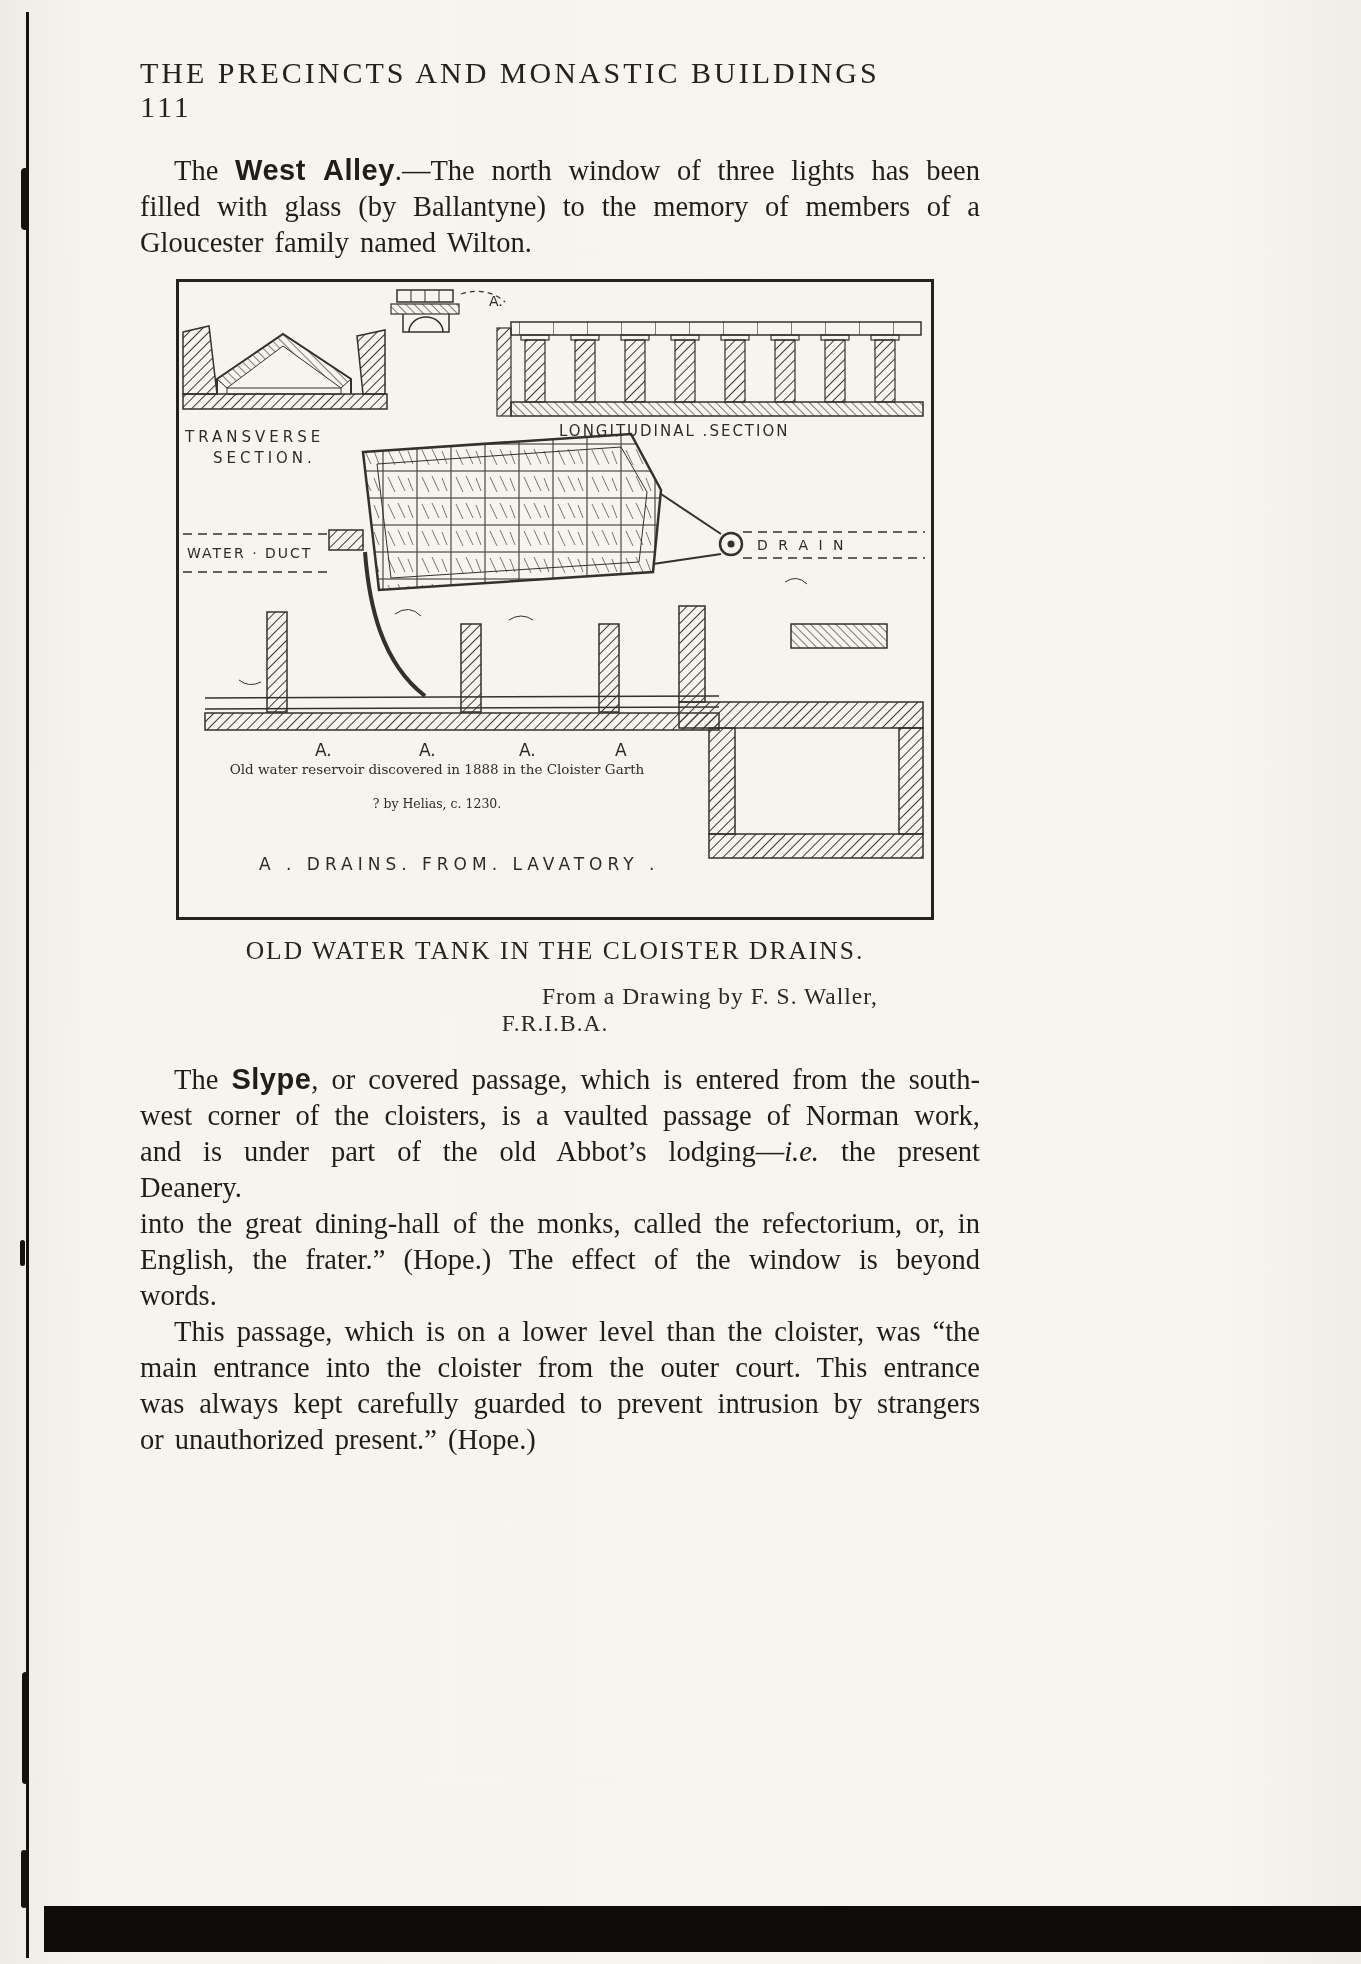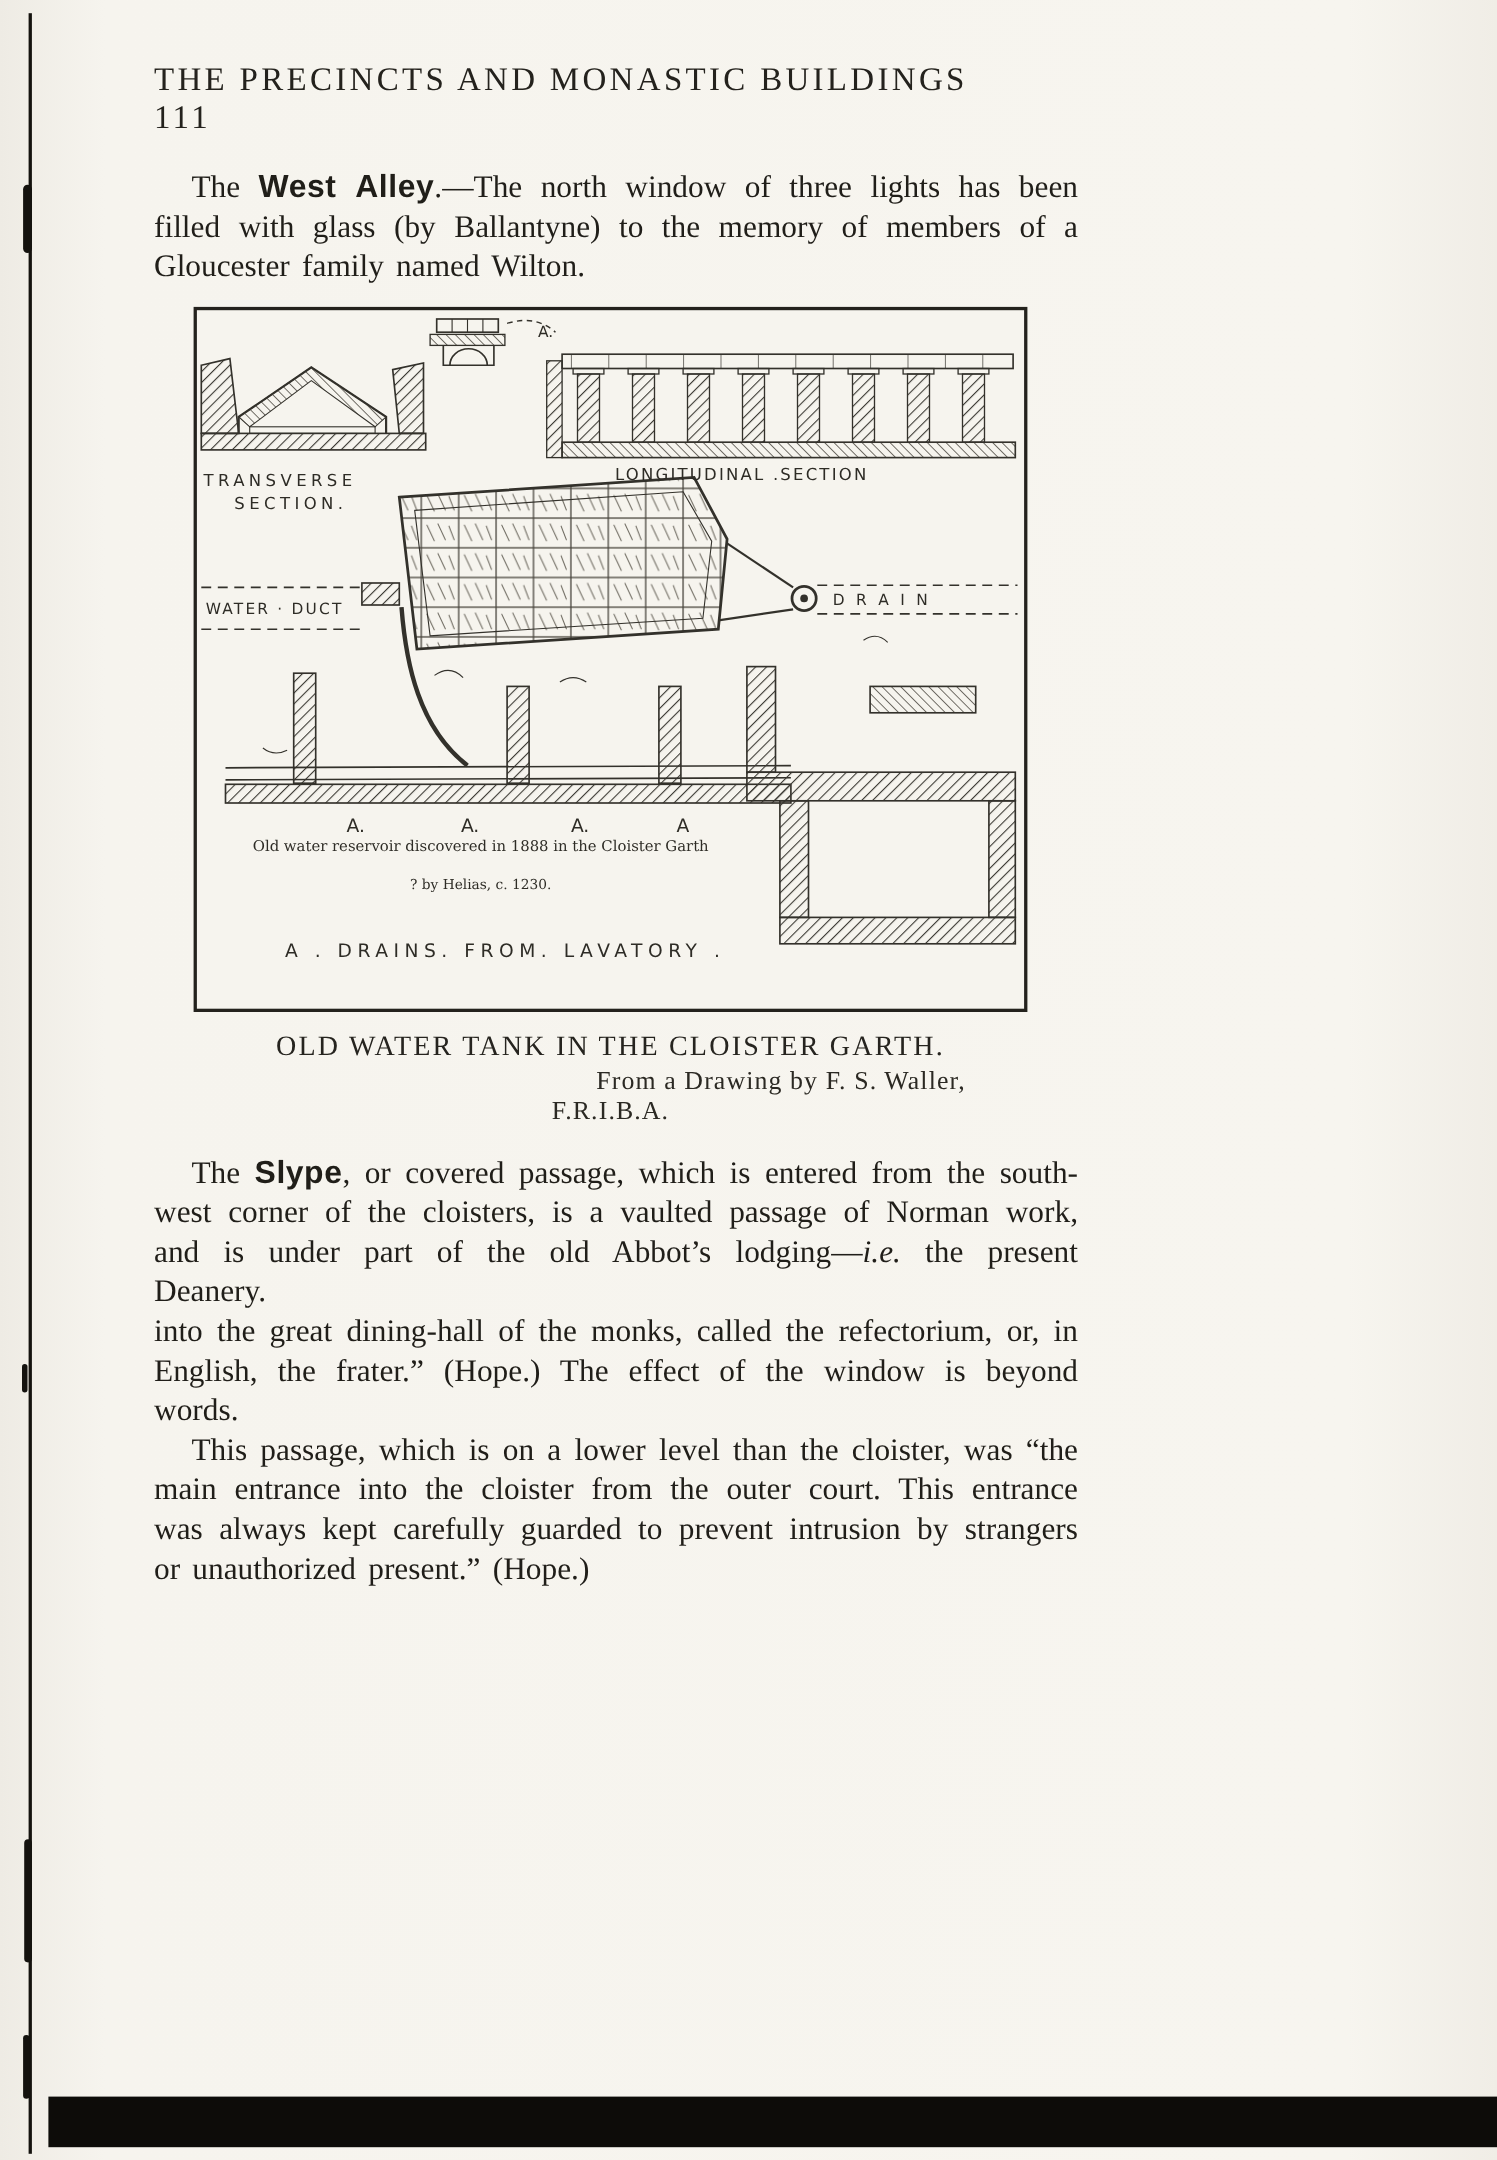--- a/index.html
+++ b/index.html
@@ -40,21 +40,21 @@
     background:#f6f4ee;
     overflow:hidden;
   }
   .figure-box svg { display:block; }
   .fig-caption { width:758px; margin:16px 0 24px 36px; text-align:center; }
   .fig-caption .cap-title {
     font-size:25.5px; letter-spacing:2px; color:#26241f;
   }
   .fig-caption .cap-credit {
     font-size:23.5px; letter-spacing:1px; color:#2b2923;
-    text-indent:310px; margin-top:4px;
+    text-indent:310px; margin-top:17px;
   }
   .svg-hand {
     font-family:"DejaVu Sans", sans-serif; fill:#2e2c26;
   }
   .svg-print {
     font-family:"DejaVu Serif", serif; fill:#2e2c26;
   }
   
   .binding-line { position:absolute; left:26px; top:12px; width:3px; height:1946px; background:#14120e; }
   .blob { position:absolute; background:#14120e; border-radius:4px; }
@@ -191,21 +191,21 @@
         <text class="svg-hand" x="240" y="474" font-size="17">A.</text>
         <text class="svg-hand" x="340" y="474" font-size="17">A.</text>
         <text class="svg-hand" x="436" y="474" font-size="17">A</text>
         <text class="svg-print" x="258" y="492" font-size="13.5" text-anchor="middle">Old water reservoir discovered in 1888 in the Cloister Garth</text>
         <text class="svg-print" x="258" y="526" font-size="12.5" text-anchor="middle">? by Helias, c. 1230.</text>
         <text class="svg-hand" x="80" y="588" font-size="17" letter-spacing="5">A . DRAINS. FROM. LAVATORY .</text>
       </svg>
     </figure>
 
     <figcaption class="fig-caption">
-      <div class="cap-title">OLD WATER TANK IN THE CLOISTER GARTH.</div>
+      <div class="cap-title">OLD WATER TANK IN THE CLOISTER DRAINS.</div>
       <div class="cap-credit">From a Drawing by F. S. Waller, F.R.I.B.A.</div>
     </figcaption>
 
     <p class="body indent"><span>The </span><span class="display-bold">Slype</span><span>, or covered passage, which is entered from the south-west corner of the cloisters, is a vaulted passage of Norman work, and is under part of the old Abbot’s lodging—</span><span class="it">i.e.</span><span> the present Deanery.</span></p>
 
     <p class="body">into the great dining-hall of the monks, called the refectorium, or, in English, the frater.”   (Hope.)   The effect of the window is beyond words.</p>
 
     <p class="body indent">This passage, which is on a lower level than the cloister, was “the main entrance into the cloister from the outer court. This entrance was always kept carefully guarded to prevent intrusion by strangers or unauthorized present.”   (Hope.)</p>
 
   </div>

